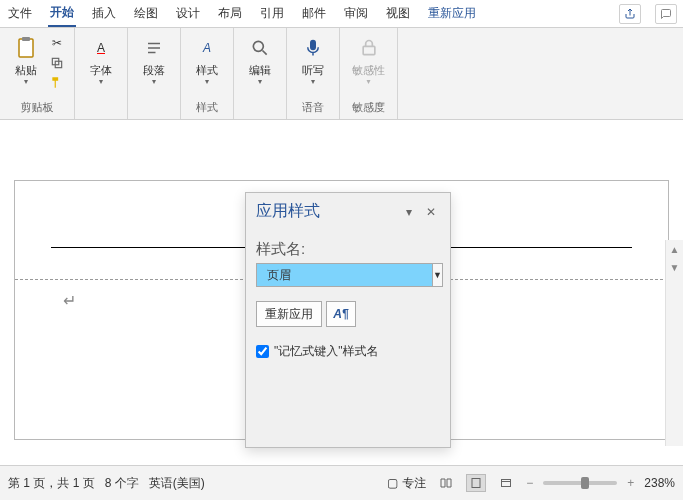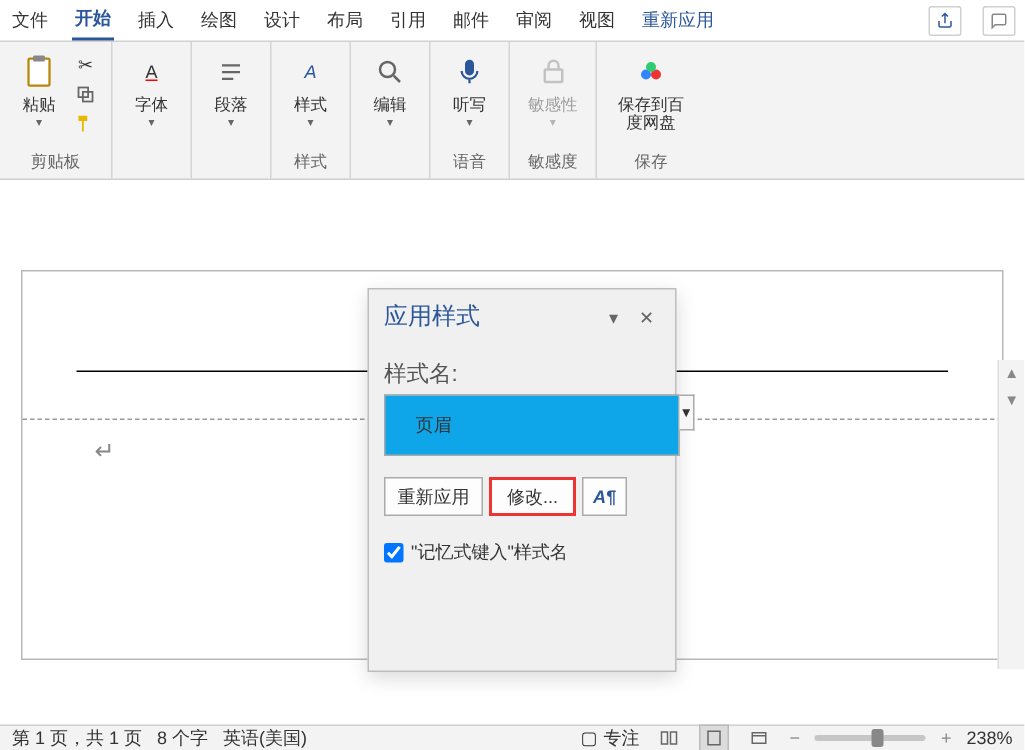--- a/index.html
+++ b/index.html
@@ -25,29 +25,29 @@
 .headerline{position:absolute;left:36px;right:36px;top:66px;border-top:1px solid #000}
 .dashed{position:absolute;left:0;right:0;top:98px;border-top:1.5px dashed #999}
 .retmark{position:absolute;left:48px;top:110px;font-size:16px;color:#888}
 .pane{position:absolute;left:245px;top:72px;width:206px;height:256px;background:#f0f0f0;border:1px solid #bdbdbd;box-shadow:0 4px 12px rgba(0,0,0,.15)}
 .pane-hd{display:flex;align-items:center;padding:8px 10px 6px}
 .pane-hd .title{font-size:16px;color:#2b579a;flex:1}
 .pane-hd .pbtn{width:18px;height:18px;display:flex;align-items:center;justify-content:center;color:#666;margin-left:4px}
 .pane-body{padding:6px 10px}
 .fld-label{font-size:15px;color:#555;margin:6px 0 4px}
 .combo{display:flex}
-.combo input{flex:1;height:41px;border:1px solid #aaa;padding:0 20px;background:#0ea5e9;font-size:12px}
+.combo input{flex:1;height:24px;border:1px solid #aaa;padding:0 10px;background:#7dd3fc;font-size:12px}
 .combo .dd{width:20px;height:24px;border:1px solid #aaa;border-left:none;background:#f7f7f7;display:flex;align-items:center;justify-content:center;font-size:9px}
 .btnrow{display:flex;gap:4px;margin-top:14px;align-items:flex-end}
 .btn{height:26px;border:1px solid #aaa;background:#fdfdfd;padding:0 8px;display:flex;align-items:center;font-size:12px}
 .btn.hl{border:2.5px solid #e33;padding:0 10px}
 .btn.icon{width:30px;justify-content:center;color:#2b579a;font-style:italic;font-weight:bold}
 .chkrow{display:flex;align-items:center;gap:5px;margin-top:16px}
 .chkrow input{width:13px;height:13px}
-.statusbar{position:absolute;left:0;right:0;bottom:0;height:17px;background:#f3f3f3;border-top:1px solid #d0d0d0;display:flex;align-items:center;padding:0 8px;gap:10px;font-size:11px;color:#555}
+.statusbar{position:absolute;left:0;right:0;bottom:0;height:35px;background:#f3f3f3;border-top:1px solid #d0d0d0;display:flex;align-items:center;padding:0 8px;gap:10px;font-size:11px;color:#555}
 .statusbar .seg{display:flex;align-items:center;gap:4px}
 .statusbar .spacer{flex:1}
 .viewbtn{width:20px;height:18px;border:1px solid transparent;display:flex;align-items:center;justify-content:center}
 .viewbtn.active{background:#dcdcdc;border-color:#bbb}
 .slider{width:74px;height:4px;background:#c6c6c6;position:relative;border-radius:2px}
 .slider .thumb{position:absolute;width:8px;height:12px;background:#888;top:-4px;left:38px;border-radius:2px}
 .scrolltrack{position:absolute;right:0;top:120px;width:18px;bottom:26px;background:#f3f3f3;border-left:1px solid #e0e0e0}
 .scrolltrack .up,.scrolltrack .down{height:18px;display:flex;align-items:center;justify-content:center;color:#888;font-size:10px}
 .collapse-chevron{position:absolute;right:4px;top:124px;font-size:11px;color:#888}
 </style>
@@ -194,35 +194,20 @@
               <path d="M8 10V7a4 4 0 018 0v3"></path>
             </svg>
           </span>
         <span class="lbl">敏感性</span>
         <span class="caret">▾</span>
       </div>
     </div>
     <div class="grplabel">敏感度</div>
   </div>
 
-  <div class="group" style="border-right:none">
-    <div class="ctrl-row">
-      <div class="bigbtn">
-        <span class="ic">
-            <svg width="24" height="20" viewBox="0 0 24 24">
-              <circle cx="8" cy="14" r="4" fill="#3385ff"></circle>
-              <circle cx="16" cy="14" r="4" fill="#e33"></circle>
-              <circle cx="12" cy="8" r="4" fill="#2ecc71"></circle>
-            </svg>
-          </span>
-        <span class="lbl" style="width:48px">保存到百度网盘</span>
-      </div>
-    </div>
-    <div class="grplabel">保存</div>
-  </div>
 </div>
 
 <span class="collapse-chevron">⌃</span>
 
 <div class="doc-area">
   <div class="page">
     <div class="headerline"></div>
     <div class="dashed"></div>
     <span class="retmark">↵</span>
   </div>
@@ -234,21 +219,20 @@
       <span class="pbtn">✕</span>
     </div>
     <div class="pane-body">
       <div class="fld-label">样式名:</div>
       <div class="combo">
         <input value="页眉" style="">
         <span class="dd">▼</span>
       </div>
       <div class="btnrow">
         <span class="btn">重新应用</span>
-        <span class="btn hl">修改...</span>
         <span class="btn icon">A¶</span>
       </div>
       <label class="chkrow">
         <input type="checkbox" checked="" style="">
         <span>"记忆式键入"样式名</span>
       </label>
     </div>
   </div>
 
   <div class="scrolltrack">

